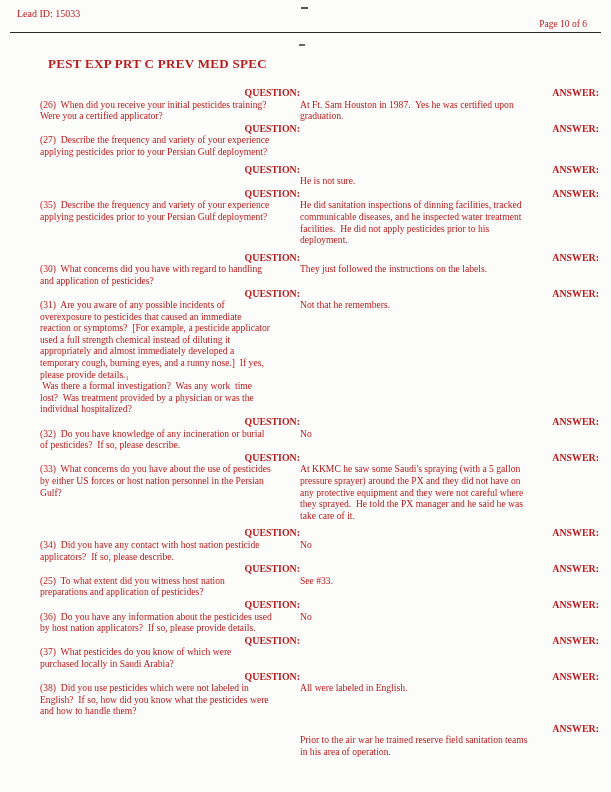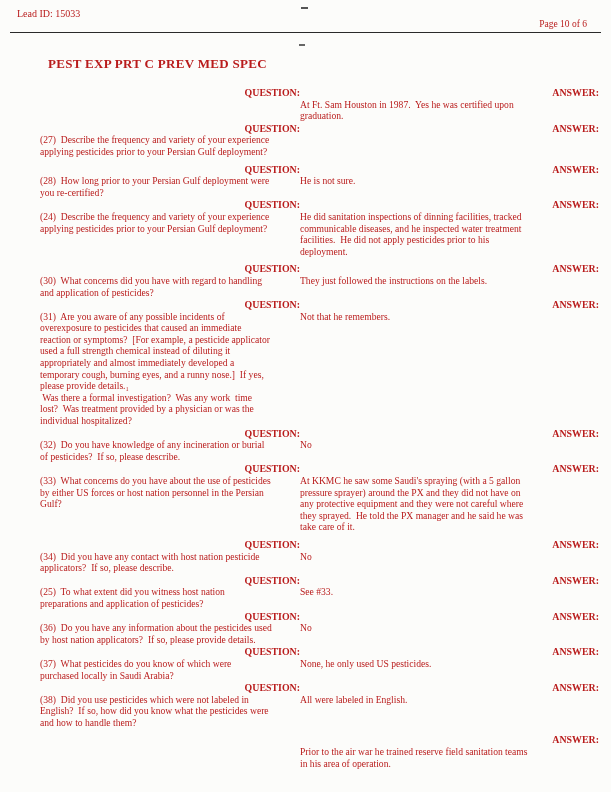--- a/index.html
+++ b/index.html
@@ -104,20 +104,22 @@
   <div class="rule"></div>
   <div class="scan-mark-2"></div>
 
   <div class="doc-title">PEST EXP PRT C PREV MED SPEC</div>
 
   <div class="qa-list">
 
       <div class="qa-row">
         <div class="q-col">
           <div class="label q-label">QUESTION:</div>
+          <div class="q-text">(26)  When did you receive your initial pesticides training?
+Were you a certified applicator?</div>
         </div>
         <div class="a-col">
           <div class="label a-label">ANSWER:</div>
           <div class="a-text">At Ft. Sam Houston in 1987.  Yes he was certified upon
 graduation.</div>
         </div>
       </div>
 
       <div class="qa-row">
         <div class="q-col">
@@ -127,33 +129,31 @@
         </div>
         <div class="a-col">
           <div class="label a-label">ANSWER:</div>
           <div class="a-text"></div>
         </div>
       </div>
 
       <div class="qa-row gap">
         <div class="q-col">
           <div class="label q-label">QUESTION:</div>
-          <div class="q-text">(28)  How long prior to your Persian Gulf deployment were
-you re-certified?</div>
         </div>
         <div class="a-col">
           <div class="label a-label">ANSWER:</div>
           <div class="a-text">He is not sure.</div>
         </div>
       </div>
 
       <div class="qa-row">
         <div class="q-col">
           <div class="label q-label">QUESTION:</div>
-          <div class="q-text">(24)  Describe the frequency and variety of your experience
+          <div class="q-text">(35)  Describe the frequency and variety of your experience
 applying pesticides prior to your Persian Gulf deployment?</div>
         </div>
         <div class="a-col">
           <div class="label a-label">ANSWER:</div>
           <div class="a-text">He did sanitation inspections of dinning facilities, tracked
 communicable diseases, and he inspected water treatment
 facilities.  He did not apply pesticides prior to his
 deployment.</div>
         </div>
       </div>
@@ -256,21 +256,20 @@
       </div>
 
       <div class="qa-row">
         <div class="q-col">
           <div class="label q-label">QUESTION:</div>
           <div class="q-text">(37)  What pesticides do you know of which were
 purchased locally in Saudi Arabia?</div>
         </div>
         <div class="a-col">
           <div class="label a-label">ANSWER:</div>
-          <div class="a-text">None, he only used US pesticides.</div>
         </div>
       </div>
 
       <div class="qa-row">
         <div class="q-col">
           <div class="label q-label">QUESTION:</div>
           <div class="q-text">(38)  Did you use pesticides which were not labeled in
 English?  If so, how did you know what the pesticides were
 and how to handle them?</div>
         </div>

